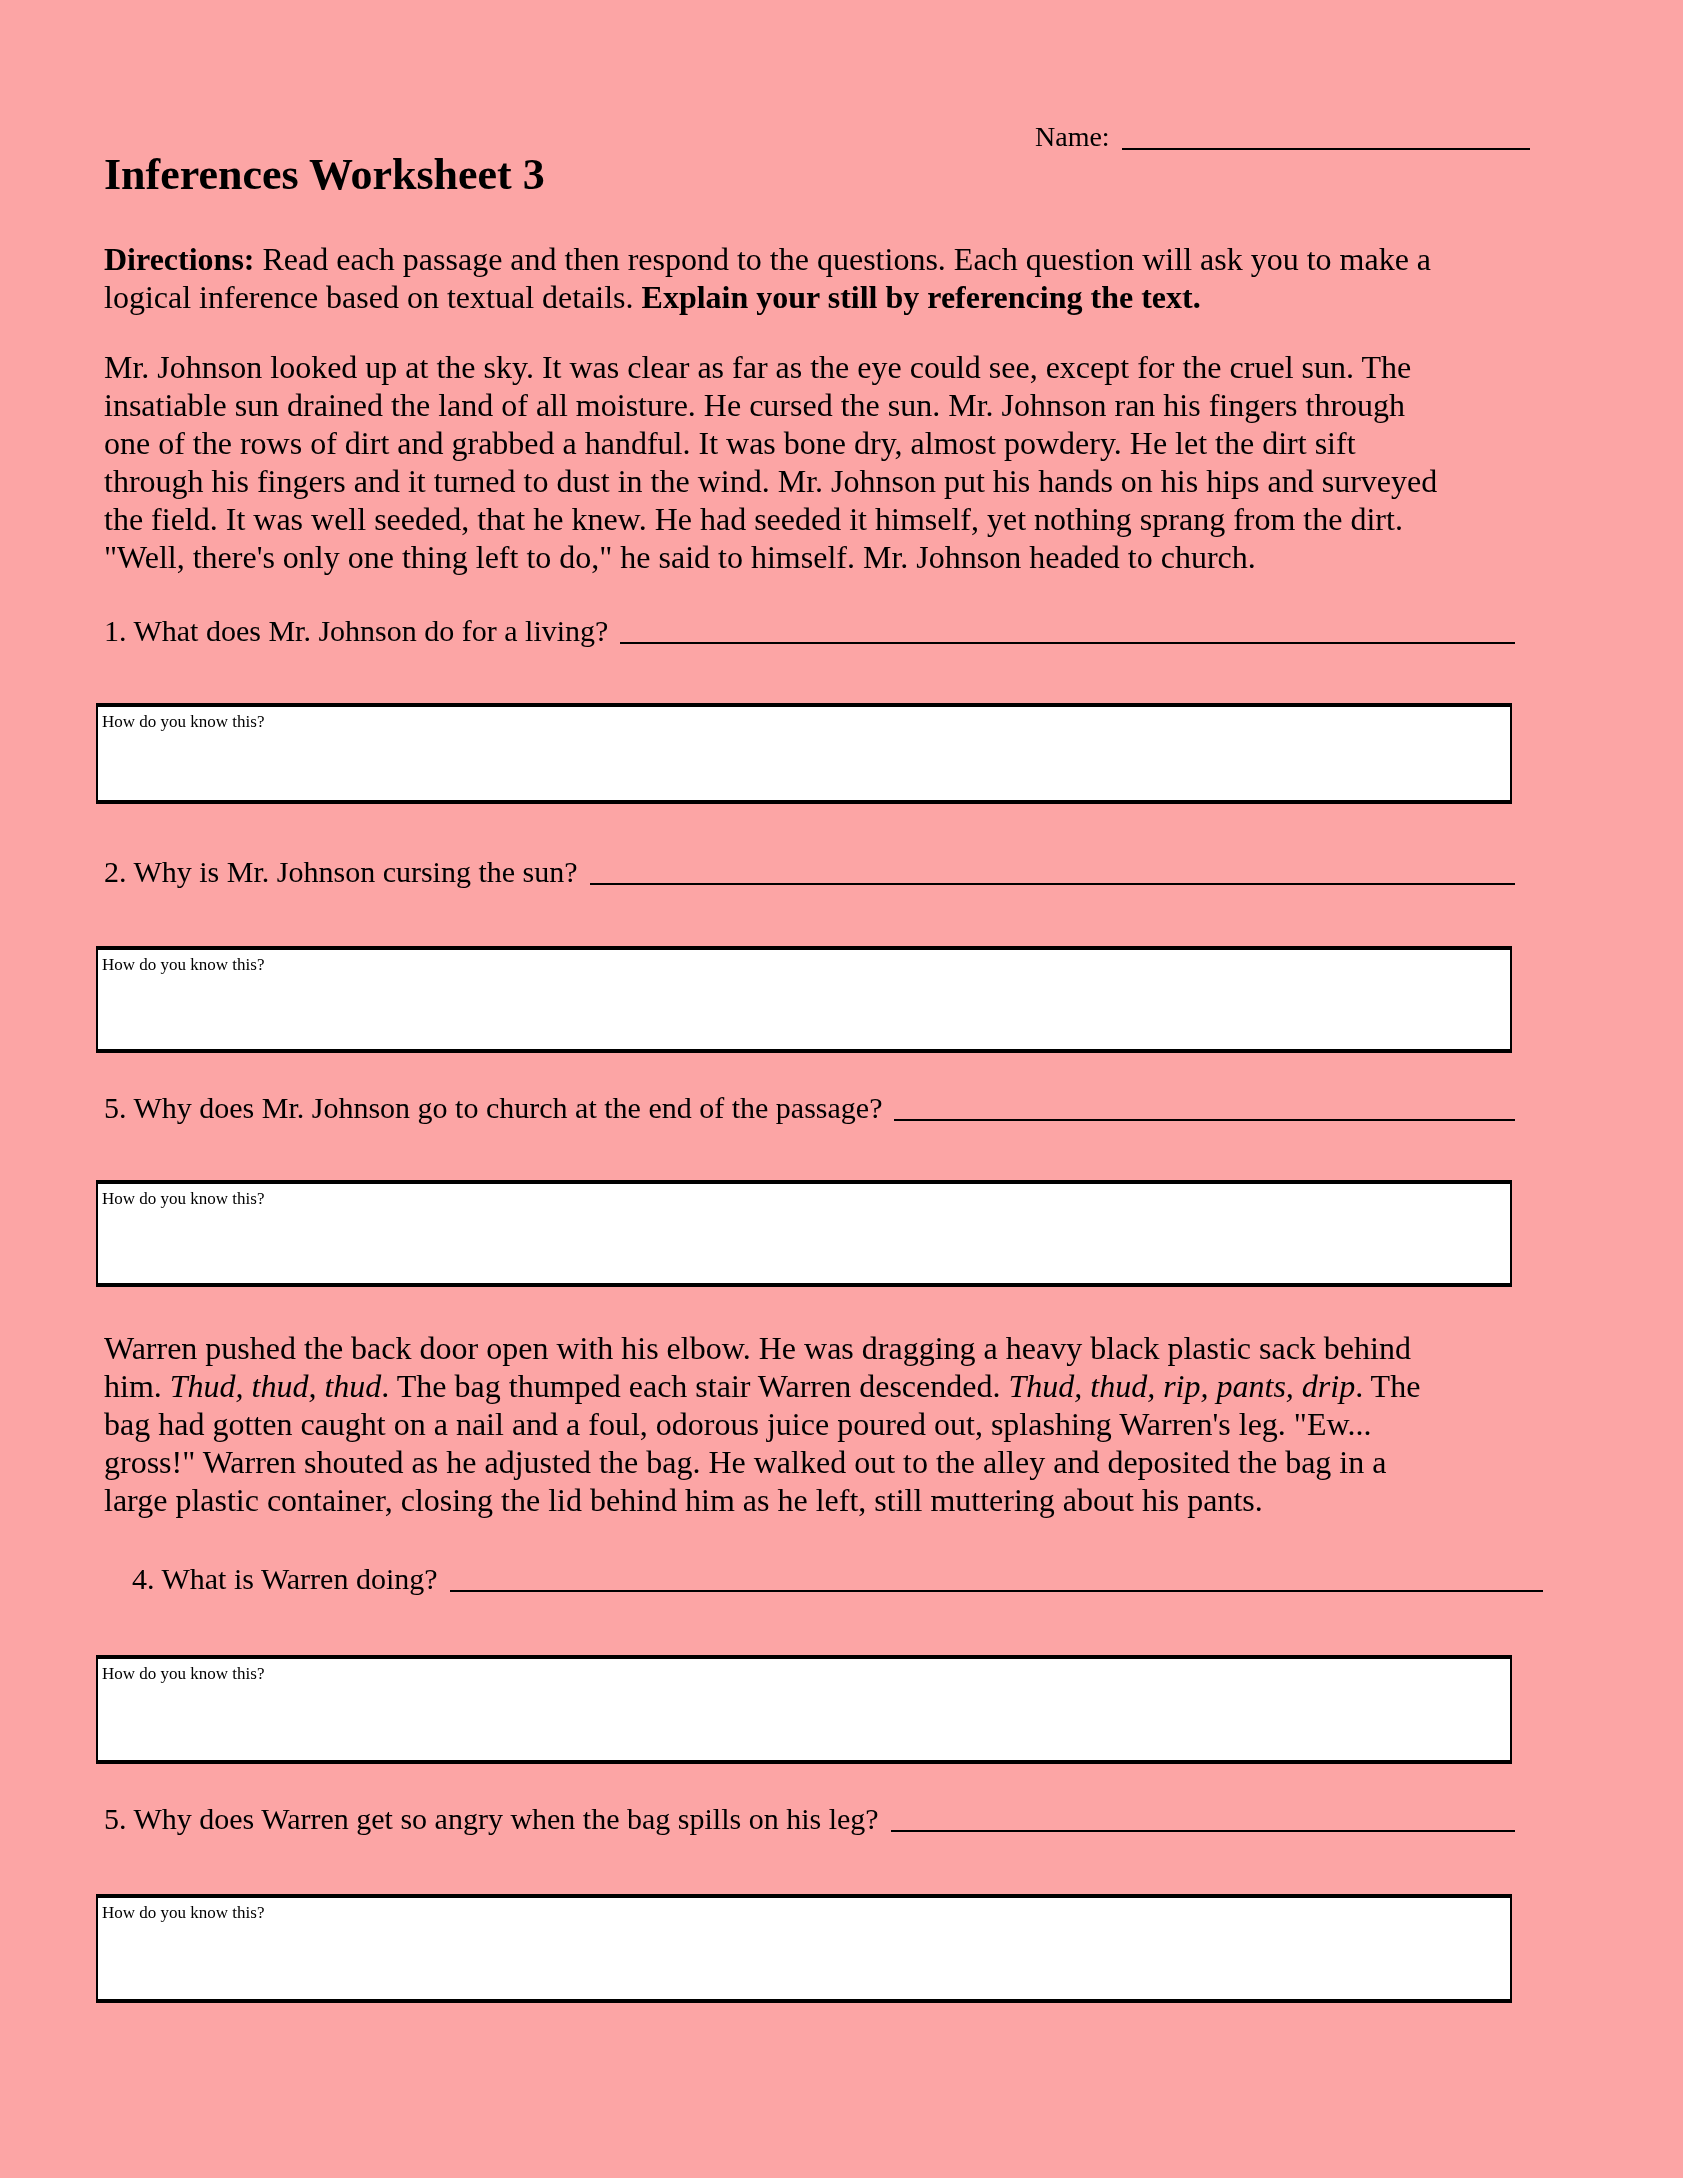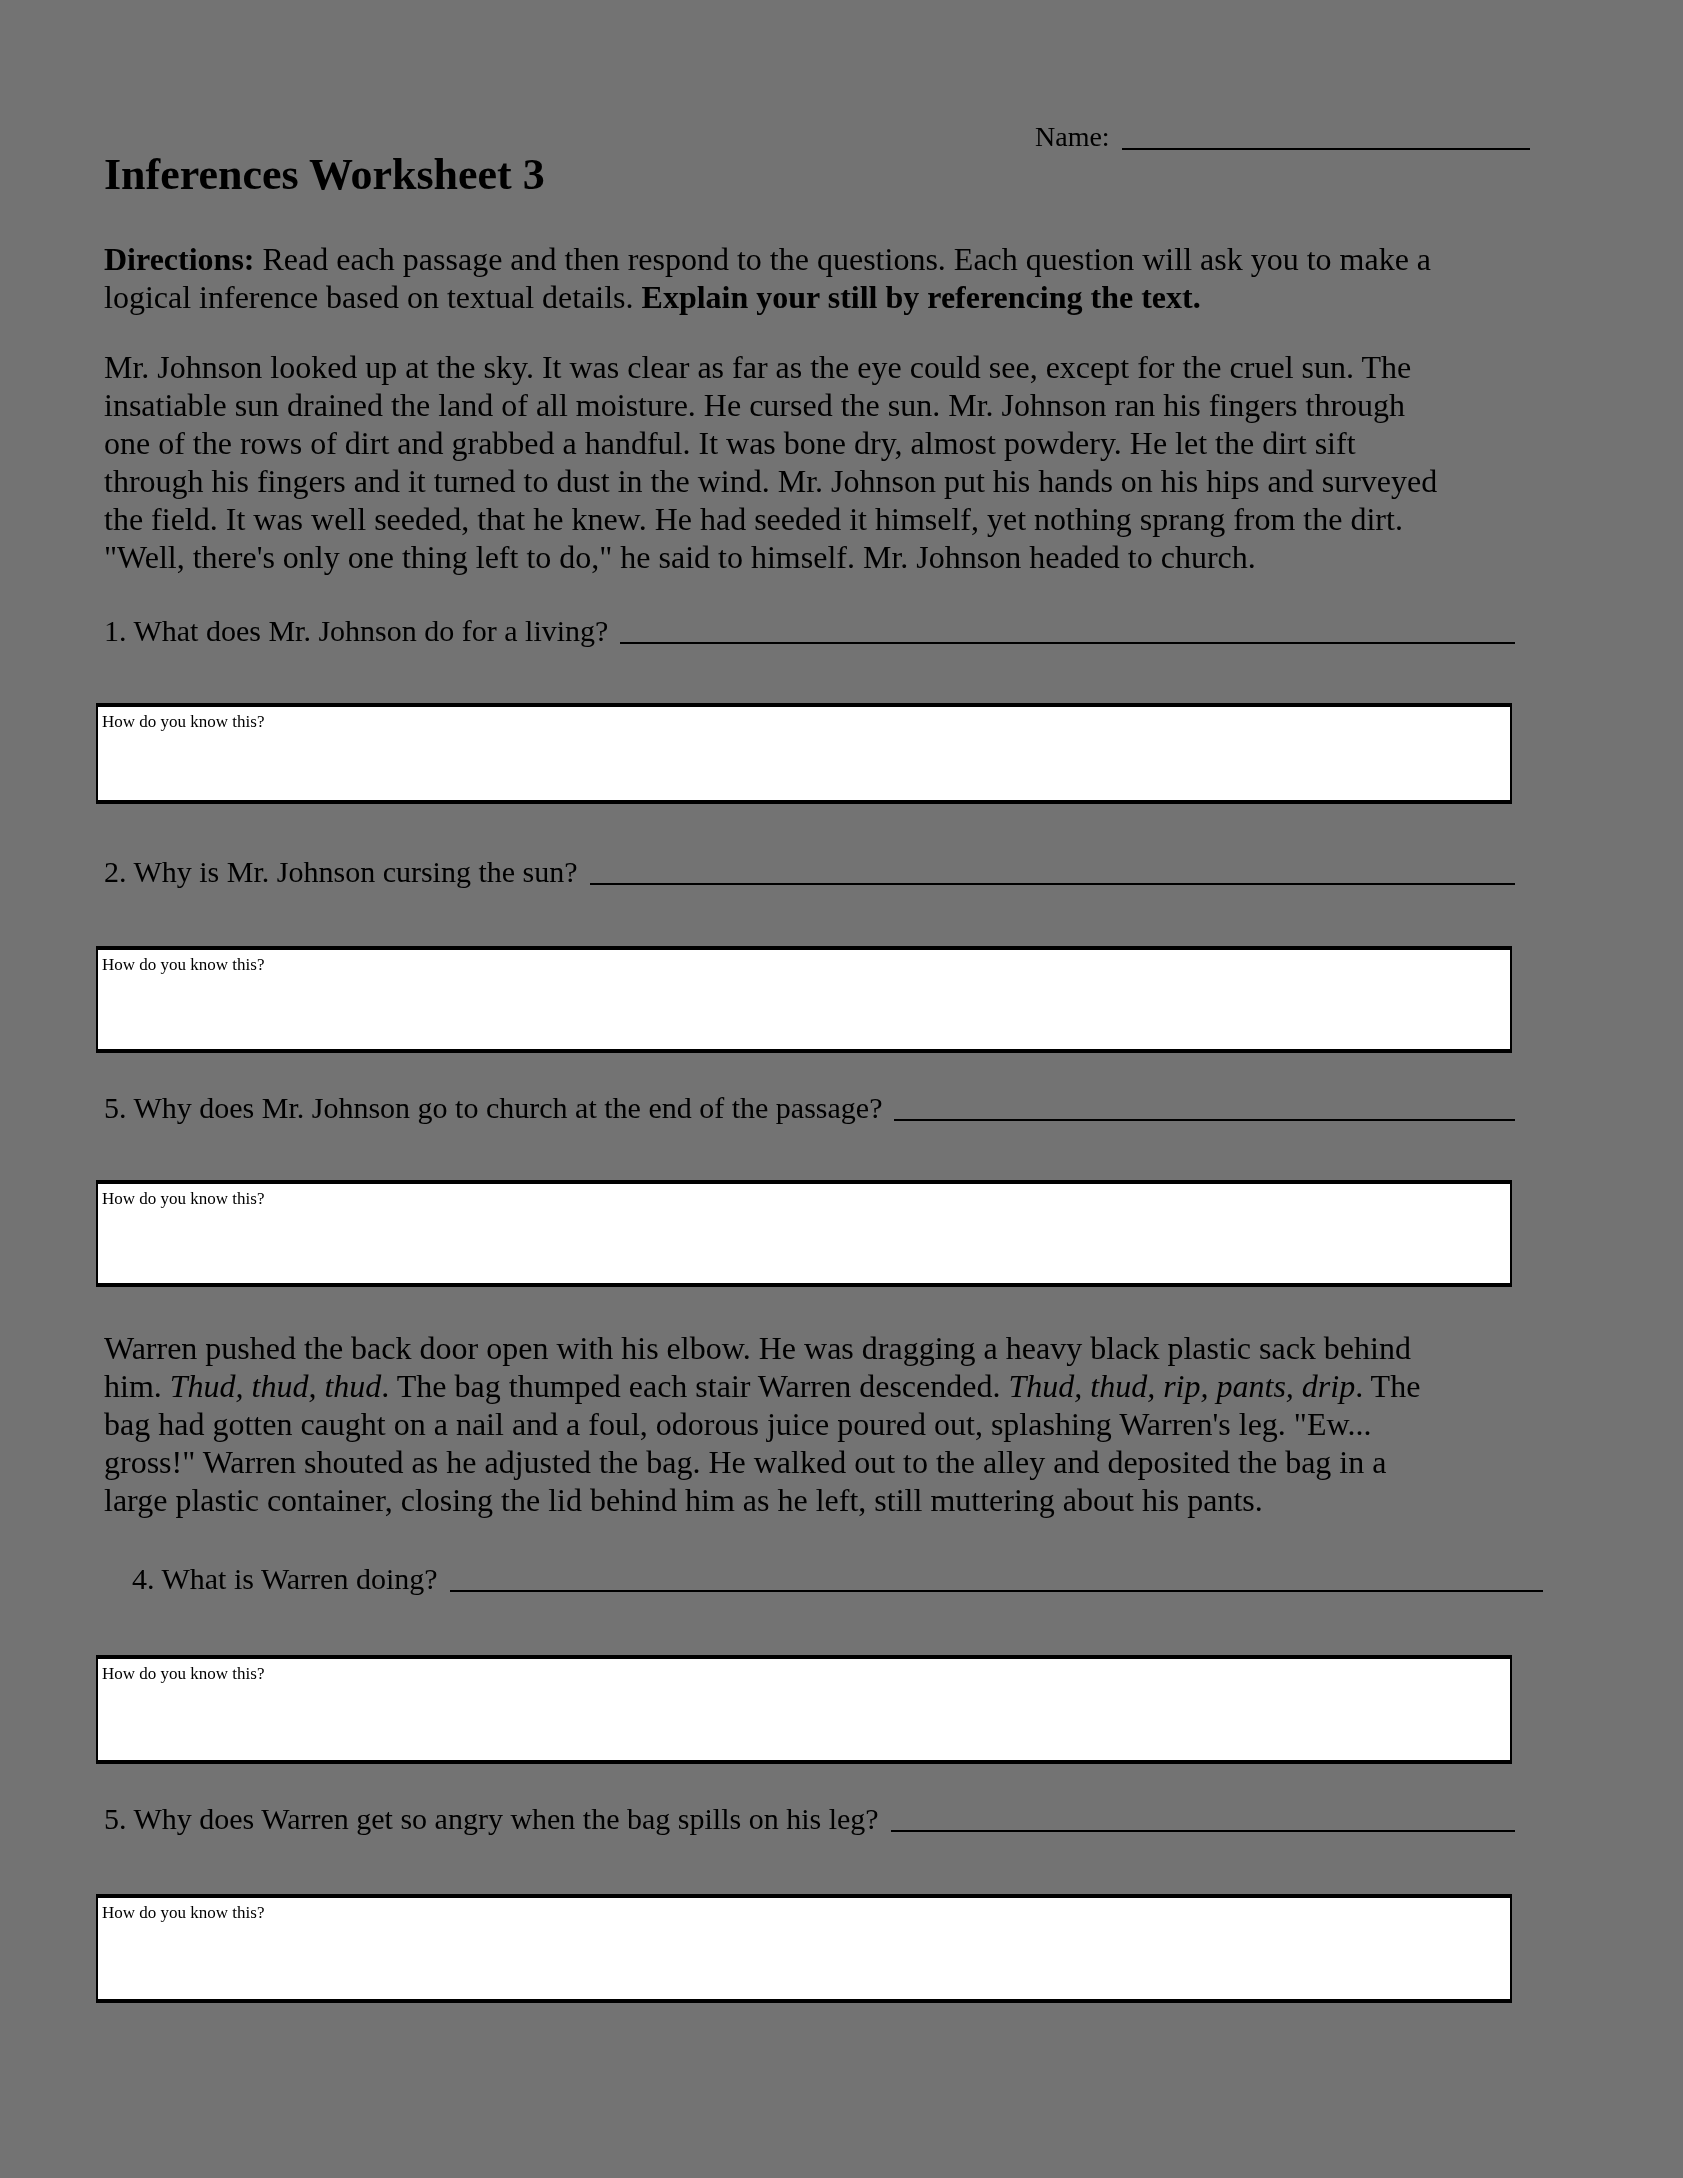--- a/index.html
+++ b/index.html
@@ -4,21 +4,21 @@
 <style>
   html, body {
     margin: 0;
     padding: 0;
     background: #ffffff;
   }
   .page {
     position: relative;
     width: 1683px;
     height: 2178px;
-    background: #737373;
+    background: #fca5a5;
     color: #000000;
     font-family: "Liberation Serif", "DejaVu Serif", serif;
     overflow: hidden;
   }
   .abs { position: absolute; }
 
   
   .name-row {
     left: 1035px;
     top: 119px;

